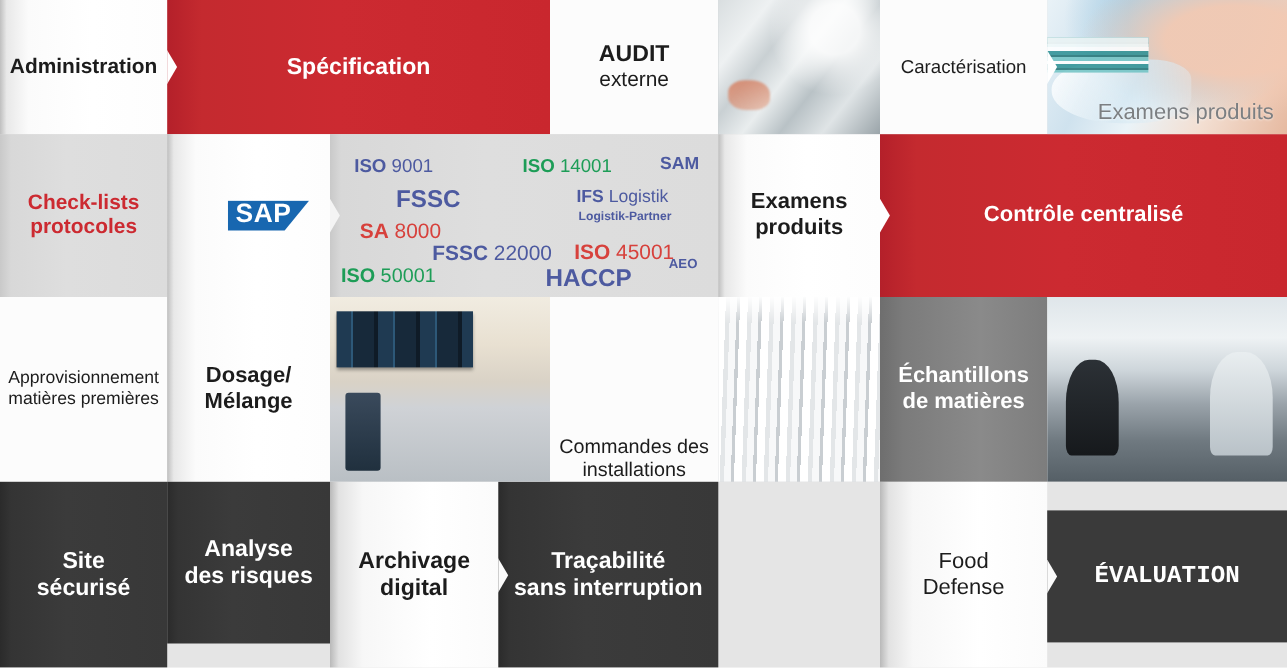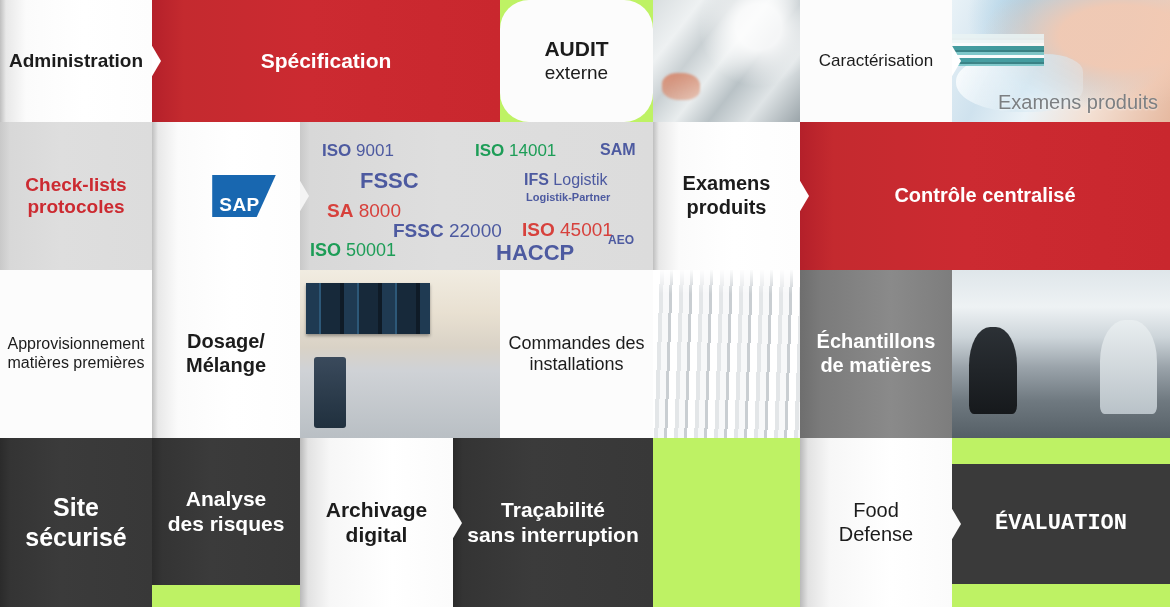--- a/index.html
+++ b/index.html
@@ -5,21 +5,21 @@
 <style>
   html,body{margin:0;padding:0;background:#fff;}
   body{
     font-family:"Liberation Sans", sans-serif;
     -webkit-font-smoothing:antialiased;
   }
   #board{
     position:relative;
     width:1170px;height:607px;
     overflow:hidden;
-    background:#bef264;
+    background:#e5e5e5;
   }
   .cell{
     position:absolute;
     box-sizing:border-box;
     display:flex;
     align-items:center;
     justify-content:center;
     text-align:center;
     overflow:hidden;
     line-height:1.18;
@@ -150,23 +150,23 @@
     text-shadow:0 1px 2px rgba(255,255,255,.55);
   }
 
   
   .sap-logo{
     position:relative;z-index:6;
     display:inline-block;
     background:#1867b0;
     color:#ffffff;
     font-weight:bold;
-    font-size:19px;
+    font-size:24px;
     letter-spacing:.5px;
-    padding:20px 16px 2px 7px;
+    padding:0 16px 2px 7px;
     line-height:1.05;
     clip-path:polygon(0 0, 100% 0, 70% 100%, 0 100%);
     margin-left:36px;
   }
 
   
   .certbox{
     position:absolute;inset:0;
     z-index:4;
   }
@@ -192,21 +192,21 @@
 
   <div class="cell s-red t-white b" style="left:152px;top:0;width:348px;height:122px;font-size:21px;">
     <span class="notch">
       <svg width="16" height="34" viewBox="0 0 16 34">
           <polygon points="0,0 10,17 0,34" fill="#ffffff"></polygon>
         </svg>
     </span>
     <span class="lbl">Spécification</span>
   </div>
 
-  <div class="cell s-white-plain t-dark" style="left:500px;top:0;width:153px;height:122px;border-radius:29px;">
+  <div class="cell s-white-plain t-dark" style="left:500px;top:0;width:153px;height:122px;">
     <span class="lbl">
       <span class="b" style="font-size:21px;">AUDIT</span><br>
       <span class="n" style="font-size:19px;">externe</span>
     </span>
   </div>
 
   <div class="cell" style="left:653px;top:0;width:147px;height:122px;">
     <span class="photo ph-clean"></span>
   </div>
 
@@ -309,21 +309,21 @@
     <span class="lbl">
       <span>Dosage/</span><br>
       <span>Mélange</span>
     </span>
   </div>
 
   <div class="cell" style="left:300px;top:270px;width:200px;height:168px;">
     <span class="photo ph-control"></span>
   </div>
 
-  <div class="cell s-white-plain t-dark n" style="left:500px;top:270px;width:153px;height:168px;font-size:18px;">
+  <div class="cell s-white-plain t-dark n" style="left:500px;top:270px;width:153px;height:168px;font-size:18px;align-items:flex-end;">
     <span class="lbl">
       <span>Commandes des</span><br>
       <span>installations</span>
     </span>
   </div>
 
   <div class="cell" style="left:653px;top:270px;width:147px;height:168px;">
     <span class="photo ph-tubes"></span>
   </div>
 
@@ -331,21 +331,21 @@
     <span class="lbl">
       <span>Échantillons</span><br>
       <span>de matières</span>
     </span>
   </div>
 
   <div class="cell" style="left:952px;top:270px;width:218px;height:168px;">
     <span class="photo ph-meeting"></span>
   </div>
 
-  <div class="cell s-dark t-white b" style="left:0;top:438px;width:152px;height:169px;font-size:25px;">
+  <div class="cell s-dark t-white b" style="left:0;top:438px;width:152px;height:169px;font-size:21px;">
     <span class="lbl">
       <span>Site</span><br>
       <span>sécurisé</span>
     </span>
   </div>
 
   <div class="cell s-dark t-white b" style="left:152px;top:438px;width:148px;height:147px;font-size:21px;">
     <span class="lbl">
       <span>Analyse</span><br>
       <span>des risques</span>

